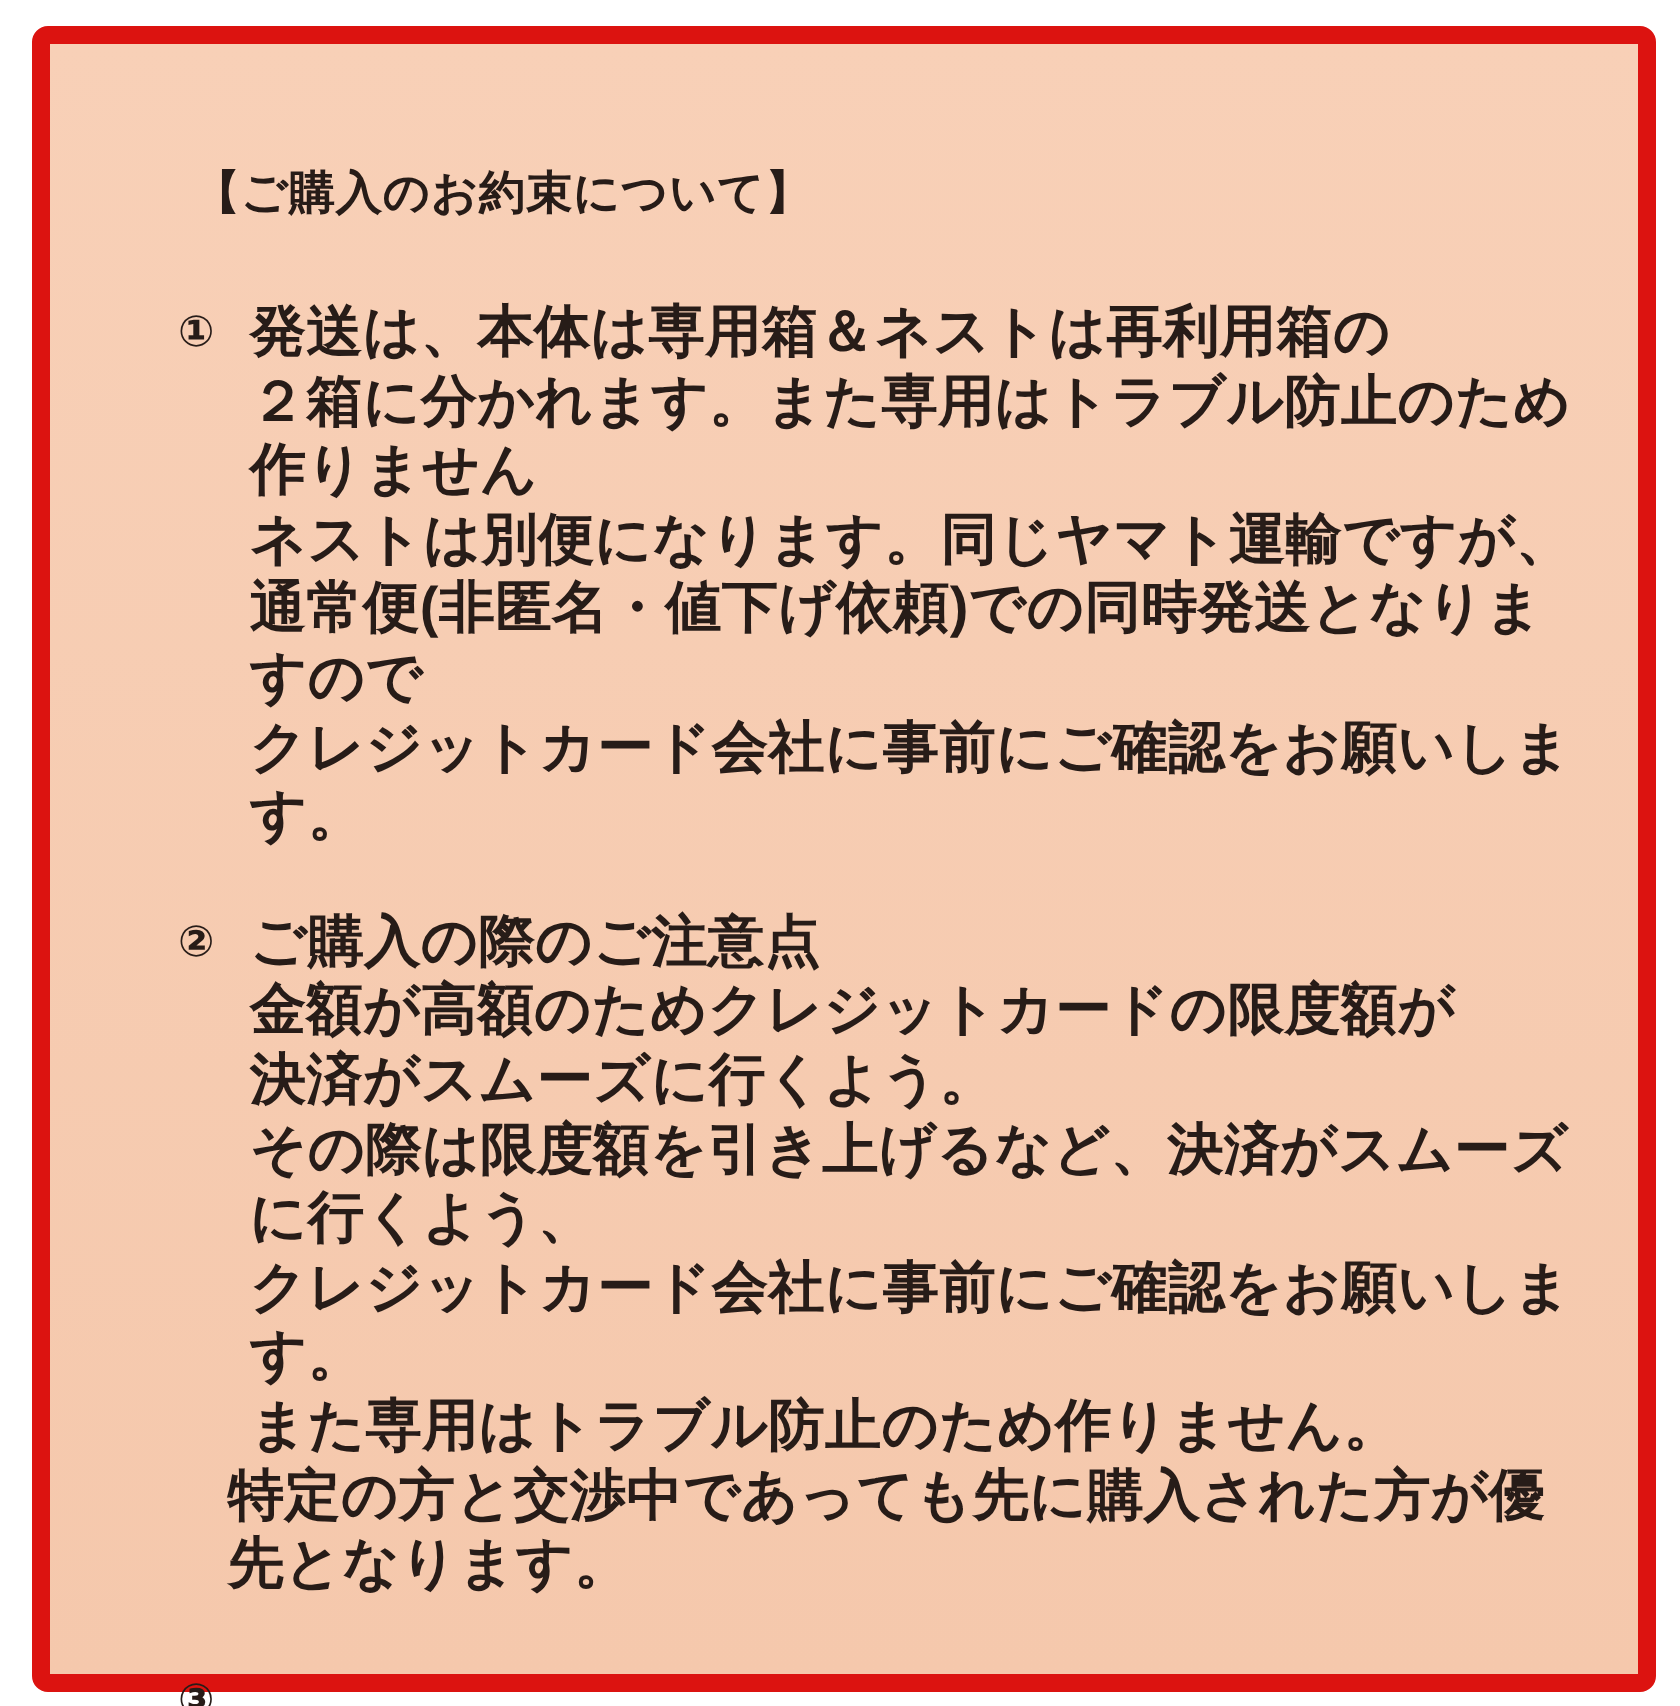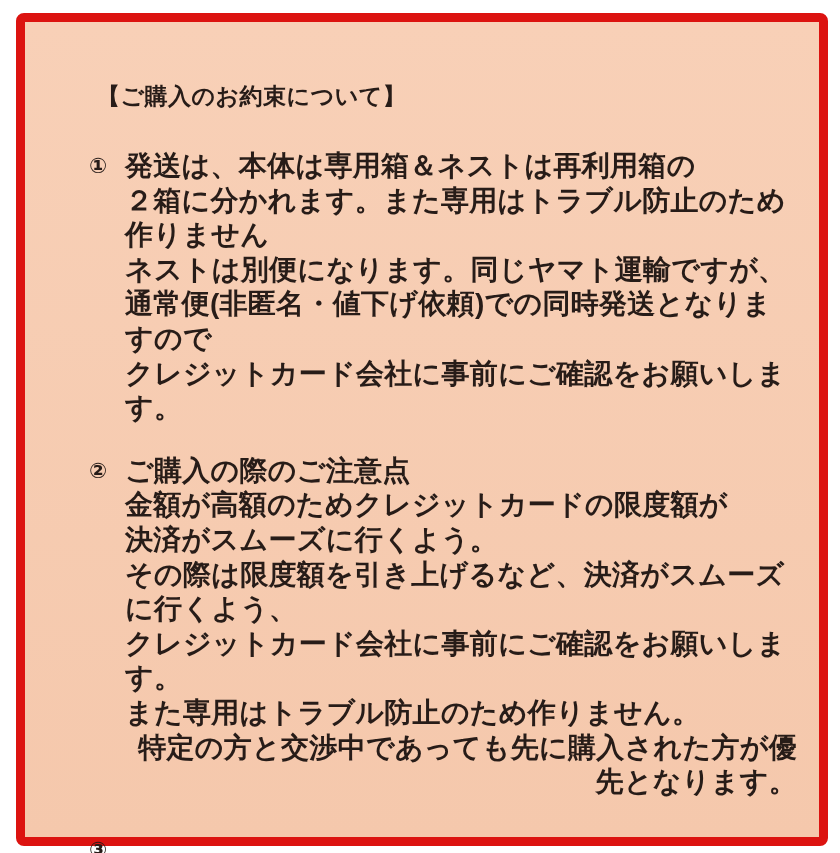--- a/index.html
+++ b/index.html
@@ -53,21 +53,21 @@
     line-height: 34.6px;
   }
   .lines {
     font-size: 28px;
     line-height: 34.6px;
     letter-spacing: 0.3px;
   }
   .item-2 { margin-top: 28px; }
   .item-3 { margin-top: 33px; }
   .item-4 { margin-top: 34px; }
-  .line.outdent { margin-left: -11px; text-align: right; }
+  .line.outdent { margin-left: -11px; }
 </style>
 </head>
 <body>
 
 <div class="canvas">
   <div class="frame">
     <div class="content">
 
       <h1 class="title">【ご購入のお約束について】</h1>
 

